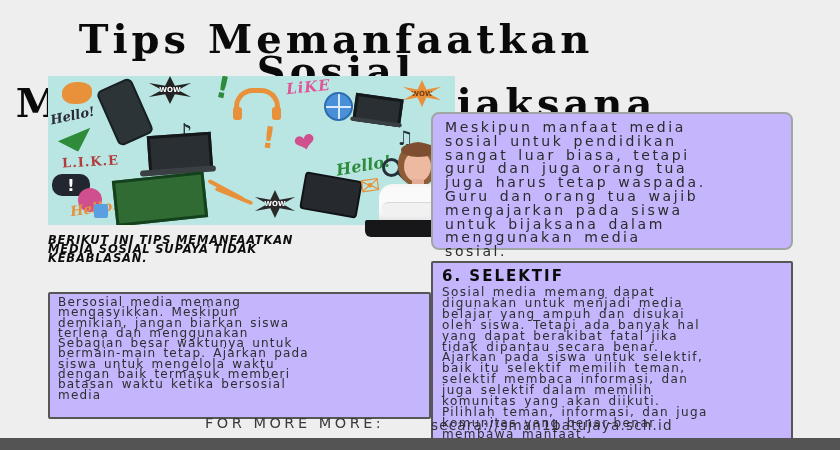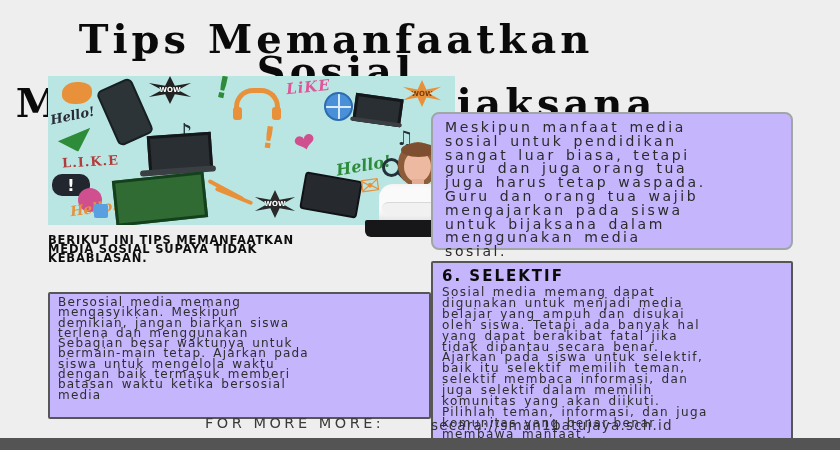--- a/index.html
+++ b/index.html
@@ -41,21 +41,21 @@
   .shirt{left:379px;top:184px;width:68px;height:38px;background:#fafafa;border-radius:14px 14px 4px 4px;
          box-shadow:inset -8px -4px 10px #dcdcdc;}
   .arms{left:382px;top:202px;width:62px;height:12px;background:#f1f1f1;border-top:1px solid #d8d8d8;border-radius:8px;}
   .skirt{left:365px;top:220px;width:94px;height:17px;background:#17171a;border-radius:2px 2px 6px 6px;}
   
   .panel{position:absolute;background:#c4b5fd;box-sizing:border-box;z-index:4;margin-top:28px;}
   .intro{left:431px;top:84px;width:362px;height:138px;border:2px solid #a0a6a6;border-radius:8px;
          padding:7px 12px;font-size:14px;line-height:13.8px;letter-spacing:2.6px;word-spacing:3px;
          color:#2b2b2b;white-space:pre-line;}
   .sec-head{position:absolute;left:48px;top:236px;width:410px;z-index:4;font-weight:bold;font-size:11.5px;
-            line-height:9.2px;letter-spacing:0.8px;color:#0d0d0d;white-space:pre-line;}
+            line-height:9.2px;letter-spacing:0.8px;color:#0d0d0d;white-space:pre-line;font-style:italic;}
   .tip1{left:48px;top:264px;width:383px;height:127px;border:2px solid #565656;border-radius:2px;padding:3px 8px;}
   .tip2{left:431px;top:233px;width:362px;height:182px;border:2px solid #565656;border-radius:2px;padding:4px 9px;}
   .tip-h{font-weight:bold;color:#0b0b0b;margin:0 0 2px 0;}
   .tip1 .tip-h{font-size:14px;letter-spacing:1.5px;}
   .tip2 .tip-h{font-size:15px;letter-spacing:2px;}
   .tip-b{color:#2e2e2e;white-space:pre-line;}
   .tip1 .tip-b{font-size:12px;line-height:10.3px;letter-spacing:1.2px;word-spacing:2px;}
   .tip2 .tip-b{font-size:12px;line-height:10.9px;letter-spacing:1.4px;word-spacing:2px;}
   
   .visit{position:absolute;left:205px;top:415px;z-index:4;font-size:14.5px;letter-spacing:3.5px;color:#3a3a3a;}

